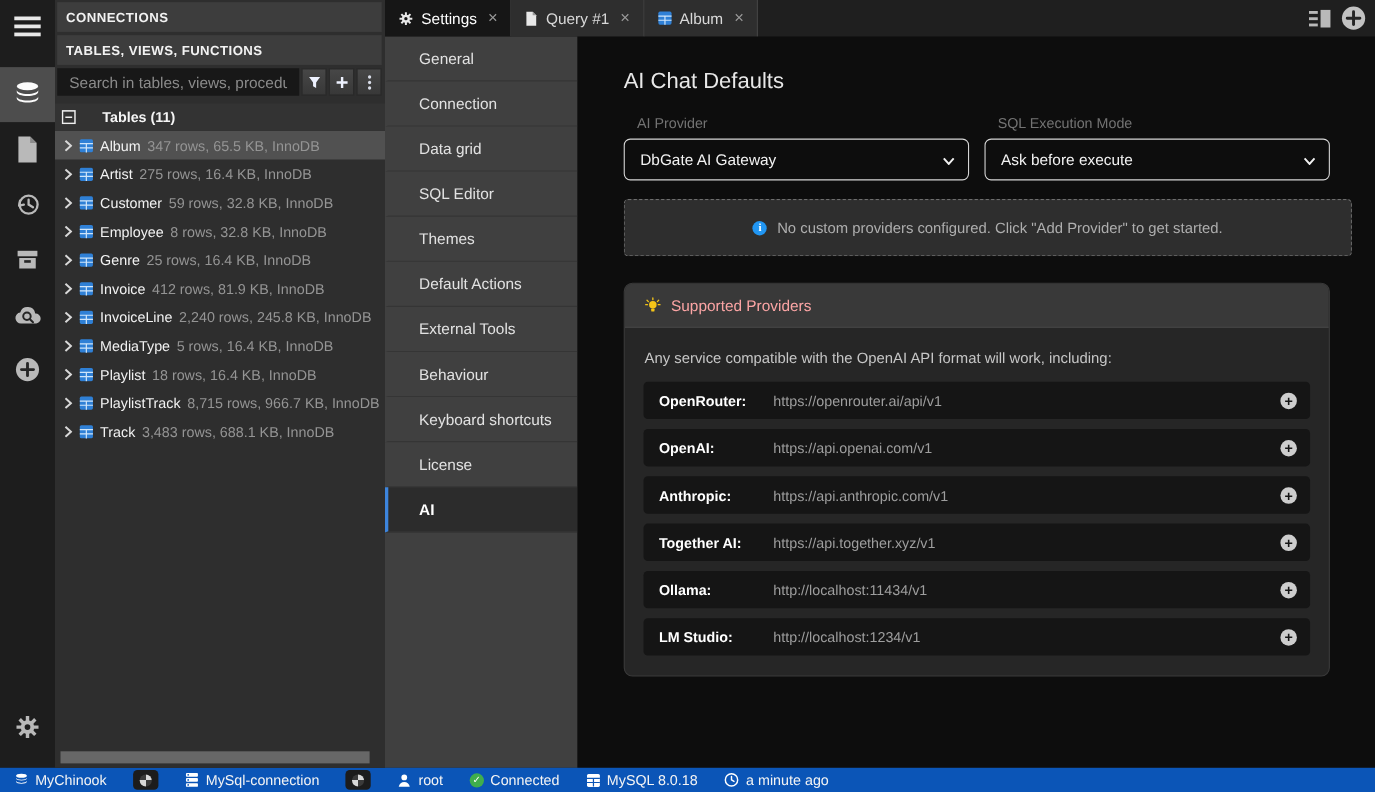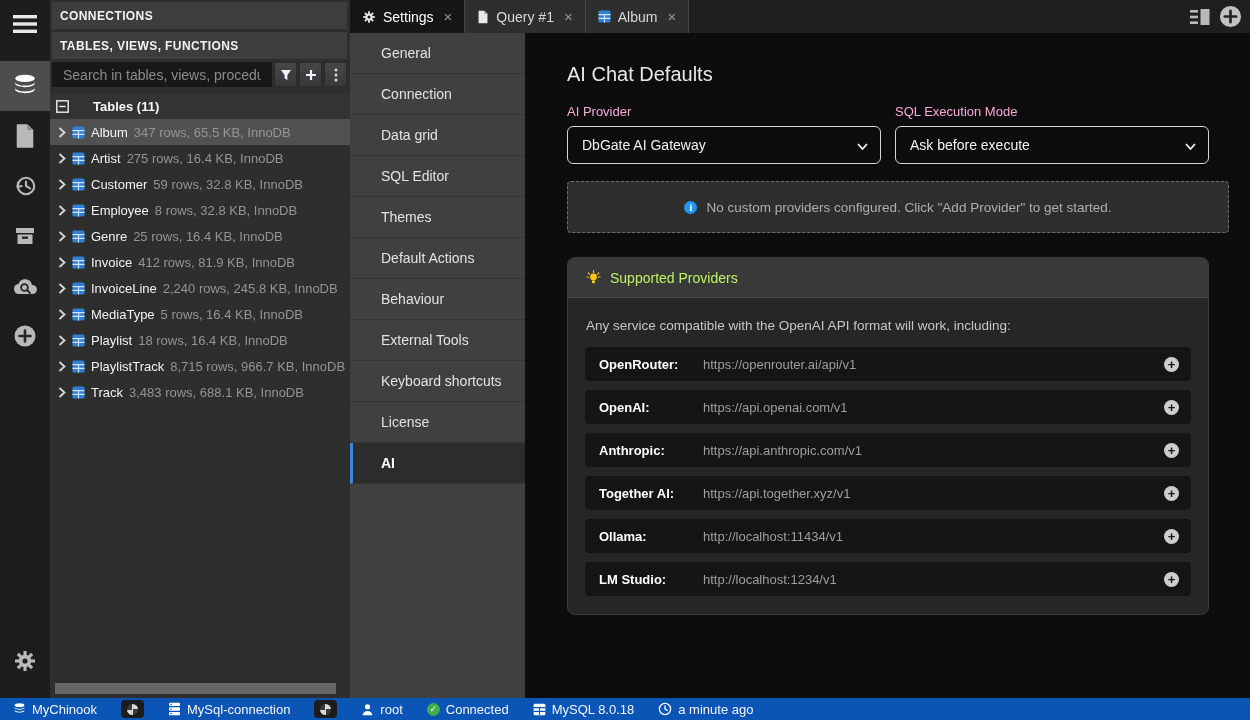--- a/index.html
+++ b/index.html
@@ -49,30 +49,30 @@
   
   .settings-nav { width:175px; background:#404040; flex-shrink:0; }
   .nav-item { height:41px; display:flex; align-items:center; padding-left:28px; font-size:14px; color:#e2e2e2; border-bottom:1px solid #353535; border-left:3px solid transparent; cursor:pointer; }
   .nav-item.selected { background:#2c2c2c; border-left:3px solid #3d85dd; font-weight:bold; color:#ffffff; }
 
   
   .main { flex:1; background:#0d0d0d; padding:30px 21px 0 42px; overflow:hidden; }
   .h1 { font-size:20px; font-weight:500; color:#e8e8e8; }
   .fields { display:flex; gap:14px; margin-top:18px; }
   .field { width:314px; }
-  .field-label { font-size:13px; color:#f9a8d4; margin-bottom:7px; }
+  .field-label { font-size:13px; color:#737373; margin-bottom:7px;margin-left:12px; }
   .select { height:38px; border:1px solid #d6d6d6; border-radius:6px; background:#0d0d0d; display:flex; align-items:center; padding:0 14px; font-size:14px; color:#f2f2f2; cursor:pointer; position:relative; }
   .select .chev { position:absolute; right:12px; }
   .section2 { display:flex; align-items:center; justify-content:space-between; margin-top:34px; width:662px; }
   .btn-primary { background:#1360b4; color:#ffffff; border:none; border-radius:5px; height:27px; padding:0 13px; font-size:13px; font-family:"Liberation Sans", sans-serif; cursor:pointer; }
   .info-box { width:662px; height:52px; margin-top:17px; background:#2e2e2e; border:1px dashed #6e6e6e; border-radius:4px; display:flex; align-items:center; justify-content:center; gap:9px; }
   .info-dot { width:13px; height:13px; border-radius:50%; background:#2196f3; color:#fff; font-size:10px; font-weight:bold; display:flex; align-items:center; justify-content:center; font-family:"Liberation Serif", serif; }
   .info-text { font-size:13.5px; color:#aeaeae; }
   .card { width:642px; margin-top:24px; background:#262626; border:1px solid #3a3a3a; border-radius:8px; overflow:hidden; }
-  .card-header { height:40px; background:#393939; border-bottom:1px solid #454545; display:flex; align-items:center; gap:9px; padding:0 18px; font-size:14px; color:#bef264; }
+  .card-header { height:40px; background:#393939; border-bottom:1px solid #454545; display:flex; align-items:center; gap:9px; padding:0 18px; font-size:14px; color:#fca5a5; }
   .card-body { padding:14px 17px 18px 17px; }
   .card-intro { font-size:13.5px; color:#c6c6c6; margin:6px 0 14px 1px; }
   .prov-row { height:34px; background:#151515; border-radius:4px; display:flex; align-items:center; padding:0 12px 0 14px; margin-bottom:9px; }
   .prov-row:last-child { margin-bottom:0; }
   .prov-name { width:90px; font-size:13px; font-weight:bold; color:#ffffff; flex-shrink:0; }
   .prov-url { flex:1; font-size:13px; color:#9e9e9e; padding-left:14px; }
   .prov-add { width:15px; height:15px; border-radius:50%; background:#cdcdcd; color:#151515; display:flex; align-items:center; justify-content:center; font-size:13px; font-weight:bold; line-height:1; cursor:pointer; }
 
   
   .statusbar { height:22px; background:#0b55b7; display:flex; align-items:center; gap:24px; padding:0 13px; flex-shrink:0; font-size:13px; color:#f4f4f4; }
@@ -406,24 +406,24 @@
         <div class="nav-item">
             <span>SQL Editor</span>
           </div>
         <div class="nav-item">
             <span>Themes</span>
           </div>
         <div class="nav-item">
             <span>Default Actions</span>
           </div>
         <div class="nav-item">
+            <span>External Tools</span>
+          </div>
+        <div class="nav-item">
             <span>Behaviour</span>
-          </div>
-        <div class="nav-item">
-            <span>External Tools</span>
           </div>
         <div class="nav-item">
             <span>Keyboard shortcuts</span>
           </div>
         <div class="nav-item">
             <span>License</span>
           </div>
         <div class="nav-item selected">
             <span>AI</span>
           </div>

